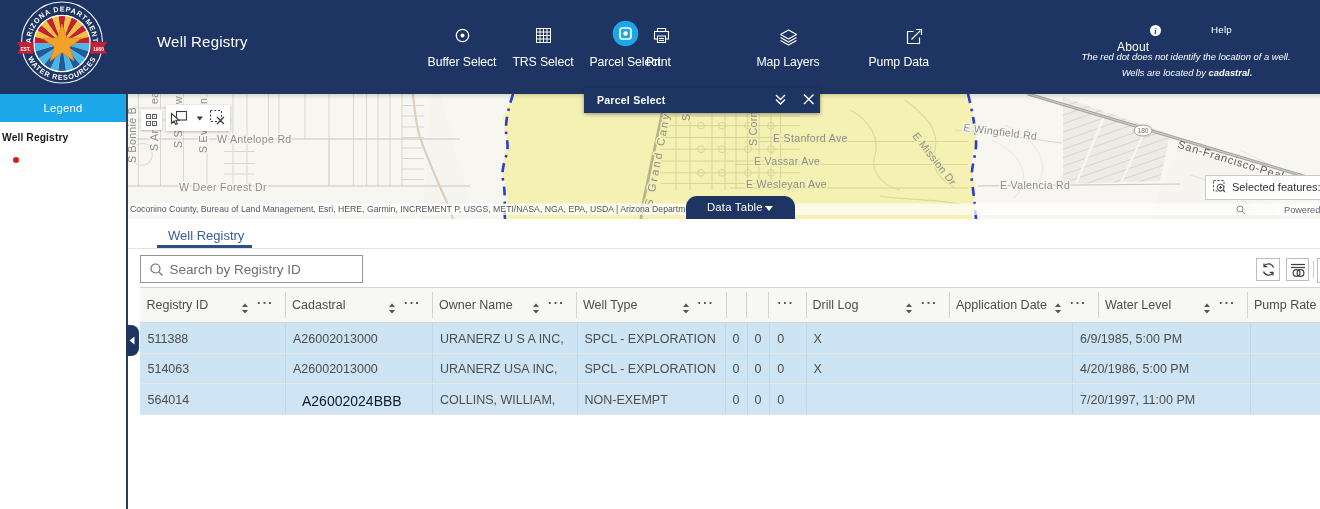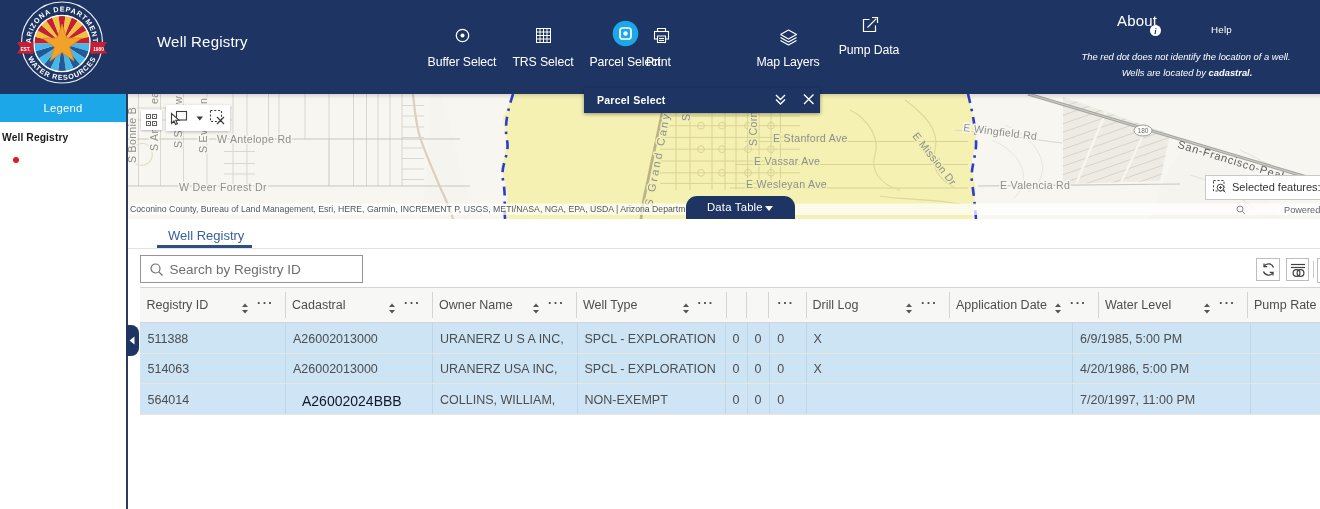--- a/index.html
+++ b/index.html
@@ -92,31 +92,31 @@
       <div style="position:absolute;left:728px;top:20px;width:120px;text-align:center">
         <div style="height:31px;position:relative"><svg width="31" height="31" viewBox="0 0 31 31" style="margin-top:1px">
             <g stroke="#fff" stroke-width="1.2" fill="none" stroke-linejoin="round">
               <polyline points="7.5,13.5 15.5,9 23.5,13.5 15.5,18 7.5,13.5"></polyline>
               <polyline points="7.5,16.5 15.5,21 23.5,16.5"></polyline>
               <polyline points="7.5,19.5 15.5,24 23.5,19.5"></polyline>
             </g>
           </svg></div>
         <div style="font-size:12.3px;color:#fff;margin-top:4px;letter-spacing:-0.1px">Map Layers</div>
       </div>
-      <div style="position:absolute;left:809px;top:8px;width:120px;text-align:center">
+      <div style="position:absolute;left:809px;top:20px;width:120px;text-align:right">
         <div style="height:31px;position:relative"><svg width="31" height="31" viewBox="0 0 31 31" style="margin-top:1px">
             <g stroke="#fff" stroke-width="1.2" fill="none">
               <path d="M15.5,10.5 H9.5 V22.5 H21.5 V16.5"></path>
               <path d="M13.5,18.5 L22.3,9.7"></path>
               <path d="M18,8.5 H23.5 V14"></path>
             </g>
           </svg></div>
         <div style="font-size:12.3px;color:#fff;margin-top:4px;letter-spacing:-0.1px">Pump Data</div>
       </div>
-<div style="position:absolute;left:1117px;top:12px;font-size:15px;color:#fff;letter-spacing:0.2px">About</div>
+<div style="position:absolute;left:1117px;top:40px;font-size:12px;color:#fff;letter-spacing:0.2px">About</div>
 <svg style="position:absolute;left:1150px;top:25px" width="11" height="11">
         <circle cx="5.5" cy="5.5" r="5.5" fill="#fff"></circle>
         <text x="5.5" y="8.6" font-size="8.5" font-weight="bold" font-style="italic" fill="#1e3564" text-anchor="middle" font-family="Liberation Serif">i</text>
       </svg>
 <div style="position:absolute;left:1211px;top:24px;font-size:9.8px;color:#fff;letter-spacing:0.2px">Help</div>
 <div style="position:absolute;left:986px;top:51px;width:400px;text-align:center;font-size:9.4px;font-style:italic;color:#fff">The red dot does not identify the location of a well.</div>
 <div style="position:absolute;left:987px;top:66.5px;width:400px;text-align:center;font-size:9.4px;font-style:italic;color:#fff">Wells are located by <b>cadastral.</b></div>
 </div>
 
 <div style="position:absolute;left:0;top:94px;width:126px;height:415px;background:#fff;border-right:2px solid #22345a;box-sizing:content-box"></div>

